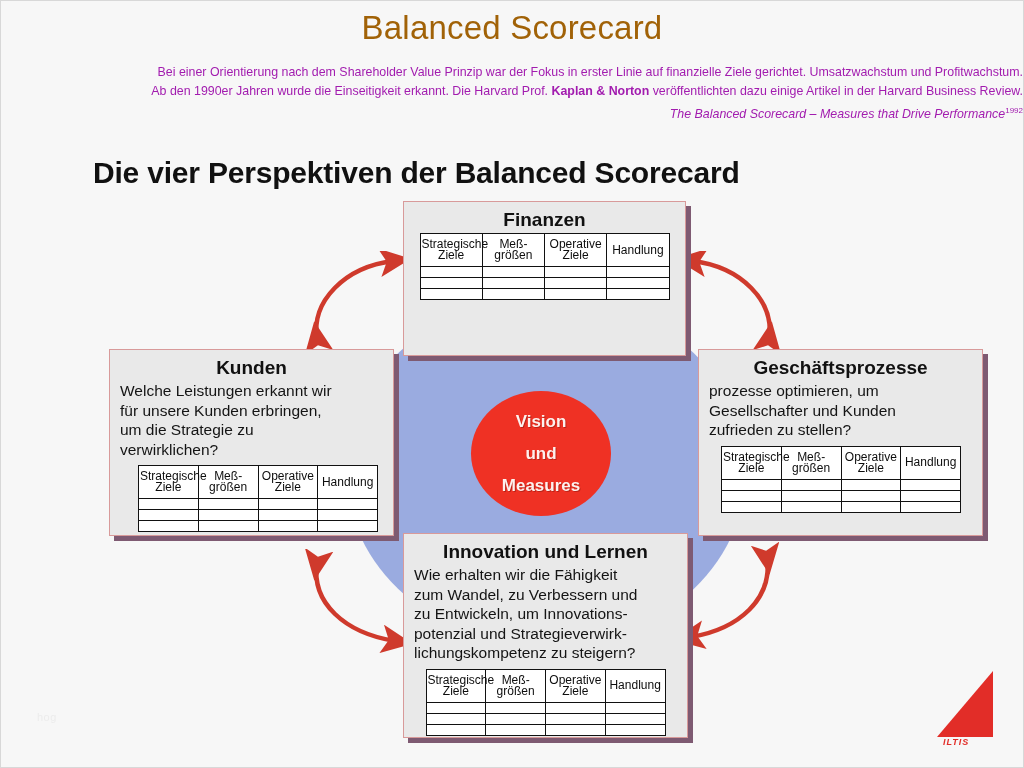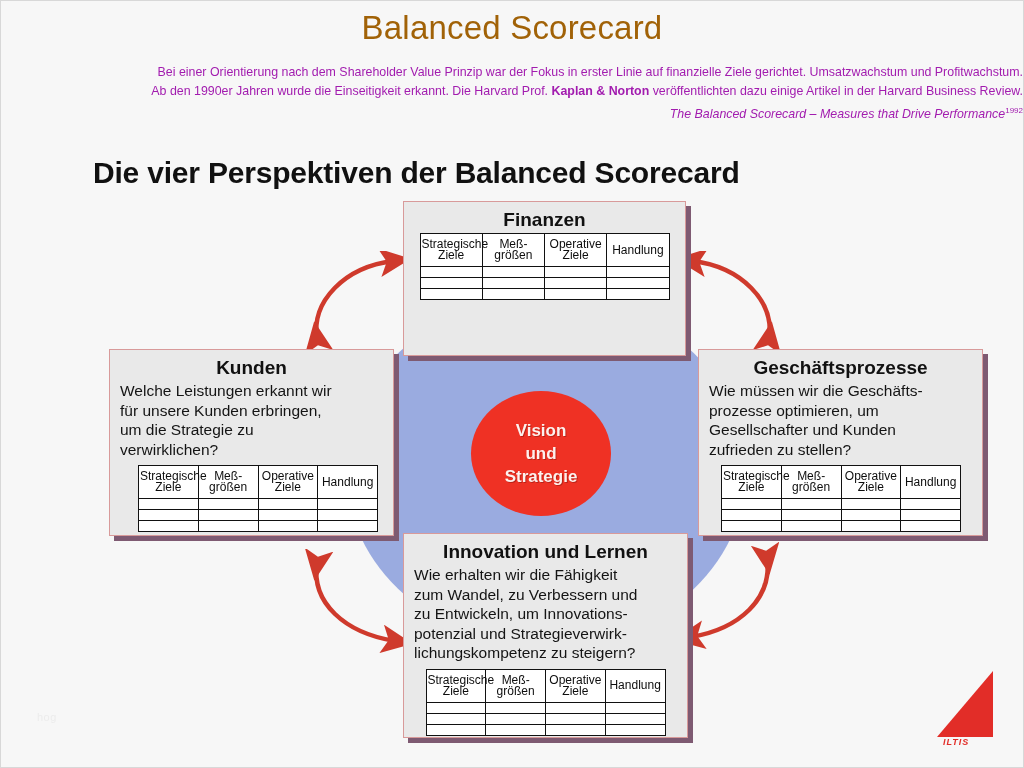--- a/index.html
+++ b/index.html
@@ -52,21 +52,21 @@
     z-index:1;
   }
   .red-disc{
     position:absolute;left:470px;top:390px;
     width:140px;height:125px;
     background:#ef3124;
     border-radius:50%;
     z-index:4;
     display:flex;flex-direction:column;
     align-items:center;justify-content:center;
-    gap:3px;
+    gap:12px;
   }
   .red-disc span{
     color:#fdf1ee;font-weight:700;font-size:17px;line-height:20px;
     text-shadow:1px 1px 0 rgba(120,20,10,.45);
   }
 
   
   .pbox{
     position:absolute;
     background:#e9e9e9;
@@ -169,21 +169,21 @@
     <span class="line"><span>Ab den 1990er Jahren wurde die Einseitigkeit erkannt. Die Harvard Prof. </span><b>Kaplan &amp; Norton</b><span> veröffentlichten dazu einige Artikel in der Harvard Business Review.</span></span>
     <span class="line"><span class="ital">The Balanced Scorecard – Measures that Drive Performance</span><sup>1992</sup></span>
   </div>
 
   <div class="section-heading">Die vier Perspektiven der Balanced Scorecard</div>
 
   <div class="blue-disc"></div>
   <div class="red-disc">
     <span>Vision</span>
     <span>und</span>
-    <span>Strategie</span>
+    <span>Measures</span>
   </div>
 
   <svg class="arrow" id="arrow-tl" width="120" height="104" viewBox="0 0 120 104">
     <defs>
       <marker id="hA" markerWidth="7" markerHeight="7" refX="3" refY="3.2" orient="auto">
         <path d="M0,0 L7,3.2 L0,6.4 L1.6,3.2 Z" fill="#cf3a2c"></path>
       </marker>
       <marker id="hB" markerWidth="7" markerHeight="7" refX="3" refY="3.2" orient="auto">
         <path d="M0,0 L7,3.2 L0,6.4 L1.6,3.2 Z" fill="#cf3a2c"></path>
       </marker>
@@ -295,21 +295,20 @@
             <td></td>
             <td></td>
           </tr>
         </tbody>
     </table>
   </div>
 
   <div class="pbox" id="box-prozesse">
     <div class="ptitle">Geschäftsprozesse</div>
     <div class="pdesc">
-      <div>Wie müssen wir die Geschäfts-</div>
       <div>prozesse optimieren, um</div>
       <div>Gesellschafter und Kunden</div>
       <div>zufrieden zu stellen?</div>
     </div>
     <table class="bsc">
       <thead>
           <tr>
         <th>
               <span>Strategische</span>
               <span>Ziele</span>

